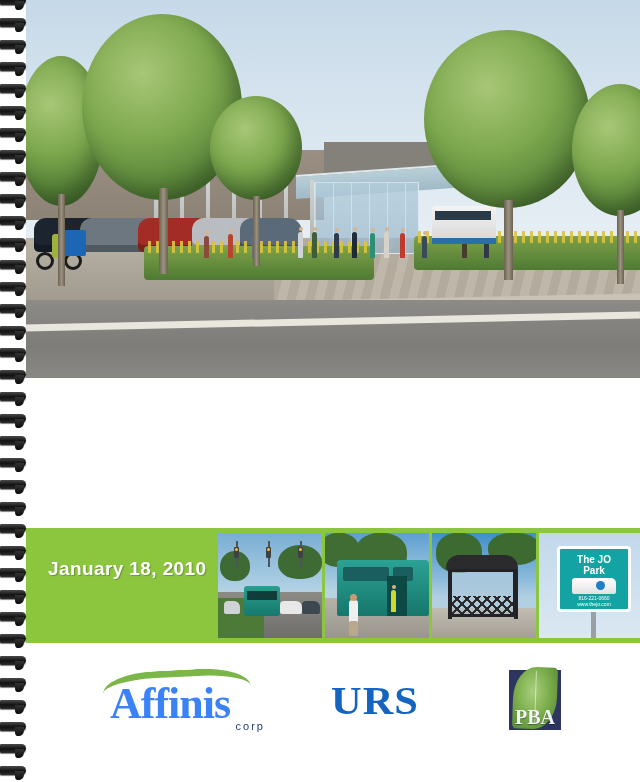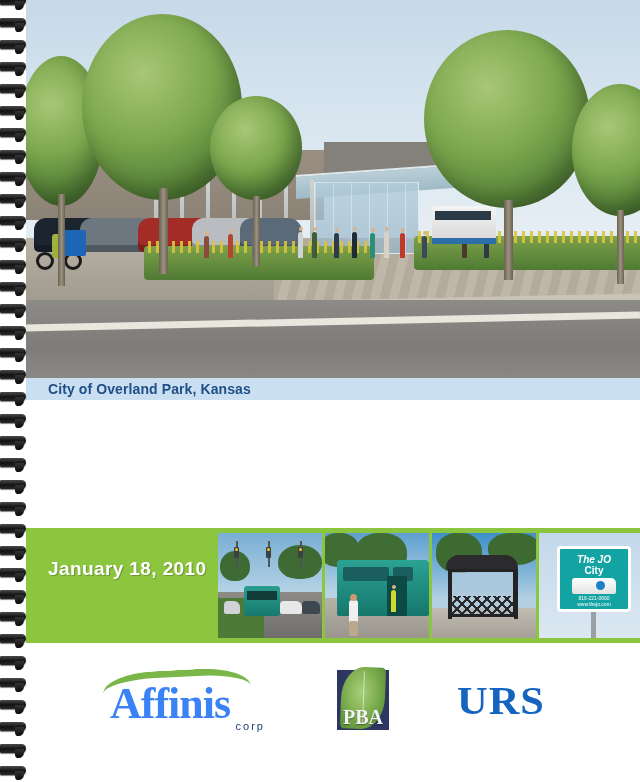--- a/index.html
+++ b/index.html
@@ -192,21 +192,21 @@
   .p3-frame::after{content:"";position:absolute;left:0;bottom:0;width:100%;height:18px;background:repeating-linear-gradient(45deg,#2a2a2d 0 2px,transparent 2px 7px),repeating-linear-gradient(-45deg,#2a2a2d 0 2px,transparent 2px 7px);}
   .p3-post{position:absolute;top:36px;width:4px;height:50px;background:#232326;}
 
   
   .p4-sky{position:absolute;inset:0;background:linear-gradient(180deg,#c2d8ea,#dbe8f2);}
   .sign {
     position:absolute; left:18px; top:13px; width:74px; height:66px;
     background:#14a3a3; border:3px solid #ffffff; border-radius:4px;
     text-align:center; color:#ffffff;
   }
-  .sign .s1{ font-size:10px; font-weight:bold; line-height:11px; margin-top:5px;font-style:italic; }
+  .sign .s1{ font-size:10px; font-weight:bold; line-height:11px; margin-top:5px; }
   .sign .s2{ font-size:10px; font-weight:bold; line-height:11px; }
   .sign .busimg{
     width:44px;height:16px;margin:2px auto 1px;
     background:linear-gradient(180deg,#ffffff,#e2e2e2);
     border-radius:3px 5px 2px 2px; position:relative;
   }
   .sign .busimg::after{content:"";position:absolute;left:24px;top:3px;width:9px;height:9px;border-radius:50%;background:#1d7fc4;}
   .sign .s3{ font-size:5px; line-height:6px; }
   .sign .s4{ font-size:5px; line-height:6px; }
   .signpost{position:absolute;left:52px;top:79px;width:5px;height:26px;background:#9aa0a4;}
@@ -374,23 +374,20 @@
     <div class="tree" style="left:548px;top:84px;width:96px;height:200px">
       <span class="crown" style="width:96px;height:132px"></span>
       <span class="trunk" style="height:74px"></span>
     </div>
 
     <div class="curb"></div>
     <div class="road"></div>
     <div class="stripe"></div>
   </div>
 
-  <div class="band-sub">
-    <div class="txt">City of Overland Park, Kansas</div>
-  </div>
 
 
   <div class="band-green">
     <div class="date">January 18, 2010</div>
 
     <div class="strip">
 
       <div class="ph ph1">
         <span class="p1-sky"></span>
         <span class="p1-tree" style="left:2px;width:30px"></span>
@@ -431,47 +428,47 @@
         <span class="p3-roof"></span>
         <span class="p3-frame"></span>
         <span class="p3-post" style="left:16px"></span>
         <span class="p3-post" style="left:82px"></span>
       </div>
 
       <div class="ph ph4">
         <span class="p4-sky"></span>
         <div class="sign">
           <div class="s1">The JO</div>
-          <div class="s2">City</div>
+          <div class="s2">Park</div>
           <div class="busimg"></div>
           <div class="s3">816-221-0660</div>
           <div class="s4">www.thejo.com</div>
         </div>
         <span class="signpost"></span>
       </div>
 
     </div>
   </div>
 
   <div class="logos">
 
     <div class="logo affinis">
       <span class="swoosh"></span>
       <span class="word">Affinis</span>
       <span class="corp">corp</span>
     </div>
 
+    <div class="logo urs">
+      <span class="word">URS</span>
+    </div>
+
     <div class="logo pba">
       <span class="sq"></span>
       <span class="leaf"></span>
       <span class="word">PBA</span>
-    </div>
-
-    <div class="logo urs">
-      <span class="word">URS</span>
     </div>
 
   </div>
 
   <div class="spiral">
       <span class="coil" style="top: -4px;"></span>
       <span class="coil" style="top: 18px;"></span>
       <span class="coil" style="top: 40px;"></span>
       <span class="coil" style="top: 62px;"></span>
       <span class="coil" style="top: 84px;"></span>

